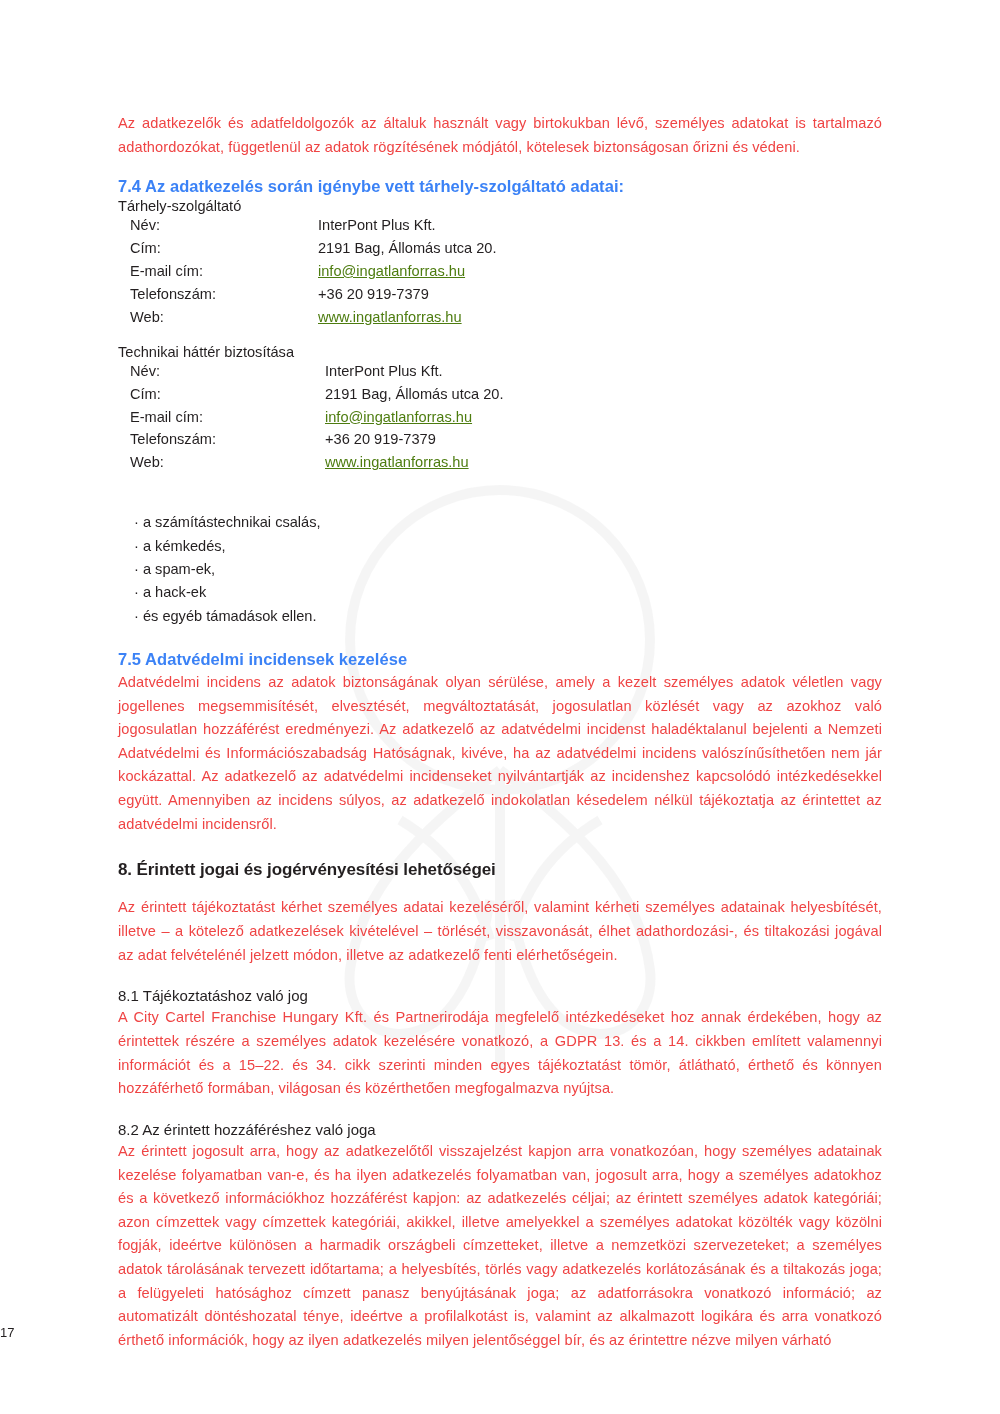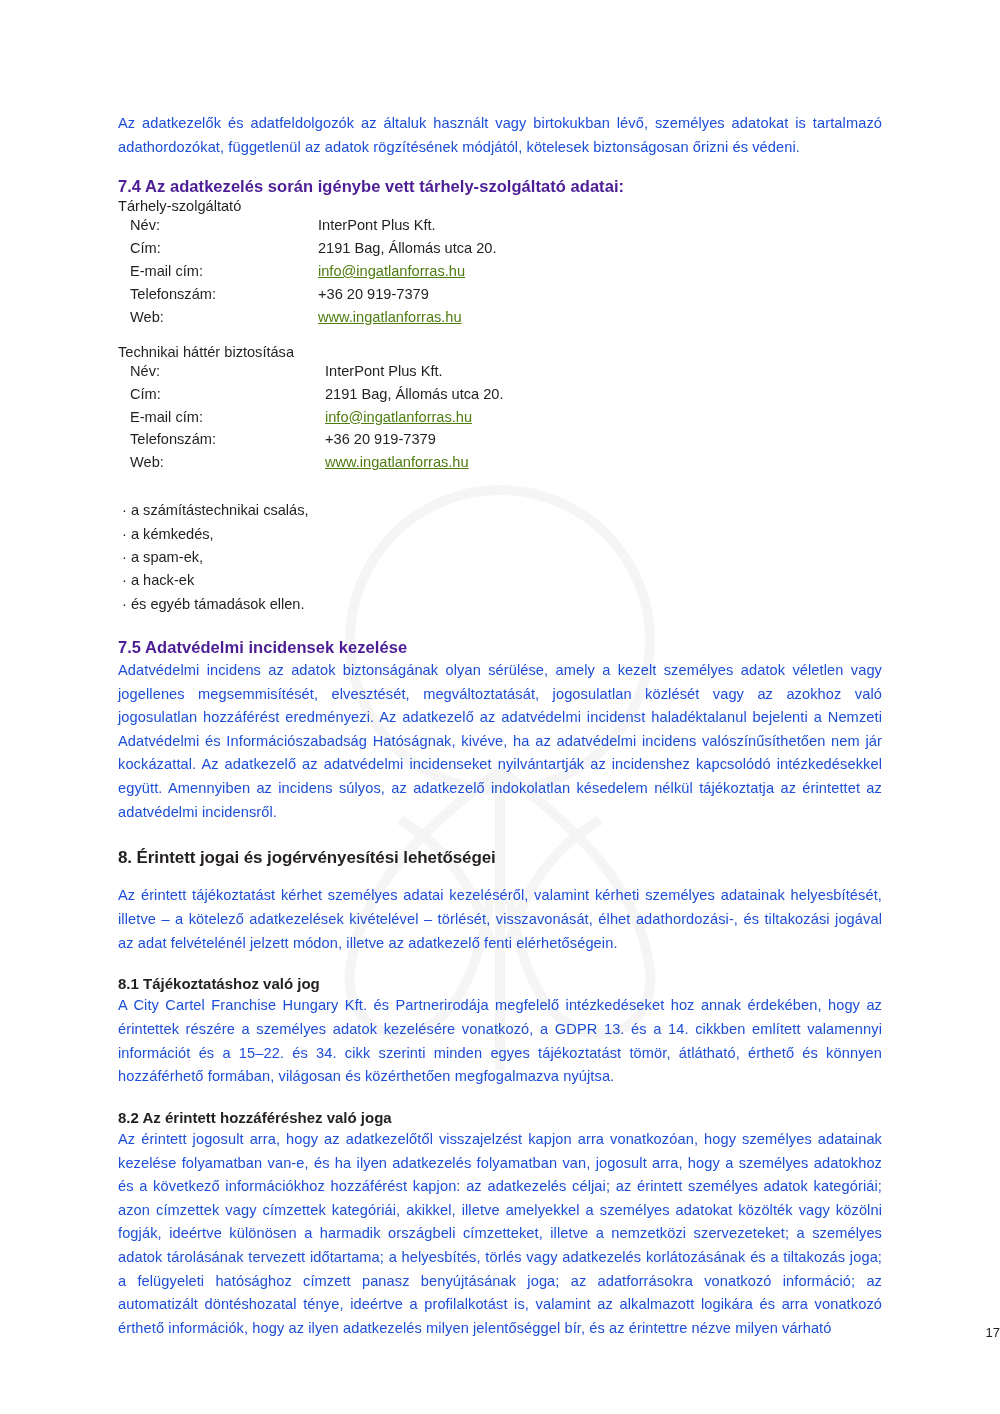--- a/index.html
+++ b/index.html
@@ -34,30 +34,30 @@
     z-index: 1;
     padding: 112px 118px 0 118px;
   }
   p, div, h1, h2 {
     margin: 0;
   }
   .body-text {
     font-size: 14.6px;
     line-height: 1.62;
     text-align: justify;
-    color: #1d4ed8;
+    color: #ef4444;
     letter-spacing: 0.1px;
   }
   .para-intro {
     margin-bottom: 18px;
   }
   h2.section-title {
     font-size: 16.5px;
     font-weight: bold;
-    color: #4c1d95;
+    color: #3b82f6;
     margin: 10px 0 2px 0;
     letter-spacing: 0.05px;
   }
   h2.section-title.top-gap {
     margin-top: 22px;
   }
   .subtitle-bold {
     font-size: 14.6px;
     font-weight: normal;
     margin-bottom: 1px;
@@ -87,44 +87,44 @@
     color: #4d7c0f;
     text-decoration: underline;
   }
   .spacer-sm { height: 14px; }
   .spacer-md { height: 20px; }
   .bullet-list {
     font-size: 14.6px;
     line-height: 1.6;
     list-style: none;
     padding: 0;
-    margin: 4px;
+    margin: 16px;
   }
   .bullet-list li::before {
     content: "· ";
   }
   h1.main-heading {
     font-size: 17px;
     font-weight: bold;
     color: #231f20;
     margin: 24px 0 16px 0;
     letter-spacing: -0.1px;
   }
   h2.sub-heading {
     font-size: 15px;
-    font-weight: bold;
+    font-weight: normal;
     color: #231f20;
     margin: 20px 0 2px 0;
   }
   .page-number {
     position: absolute;
     bottom: 74px;
     left: 0;
     width: 100%;
-    text-align: right;
+    text-align: left;
     font-size: 13px;
     color: #231f20;
     z-index: 1;
   }
 </style>
 </head>
 <body>
 
 <div class="page">
 

